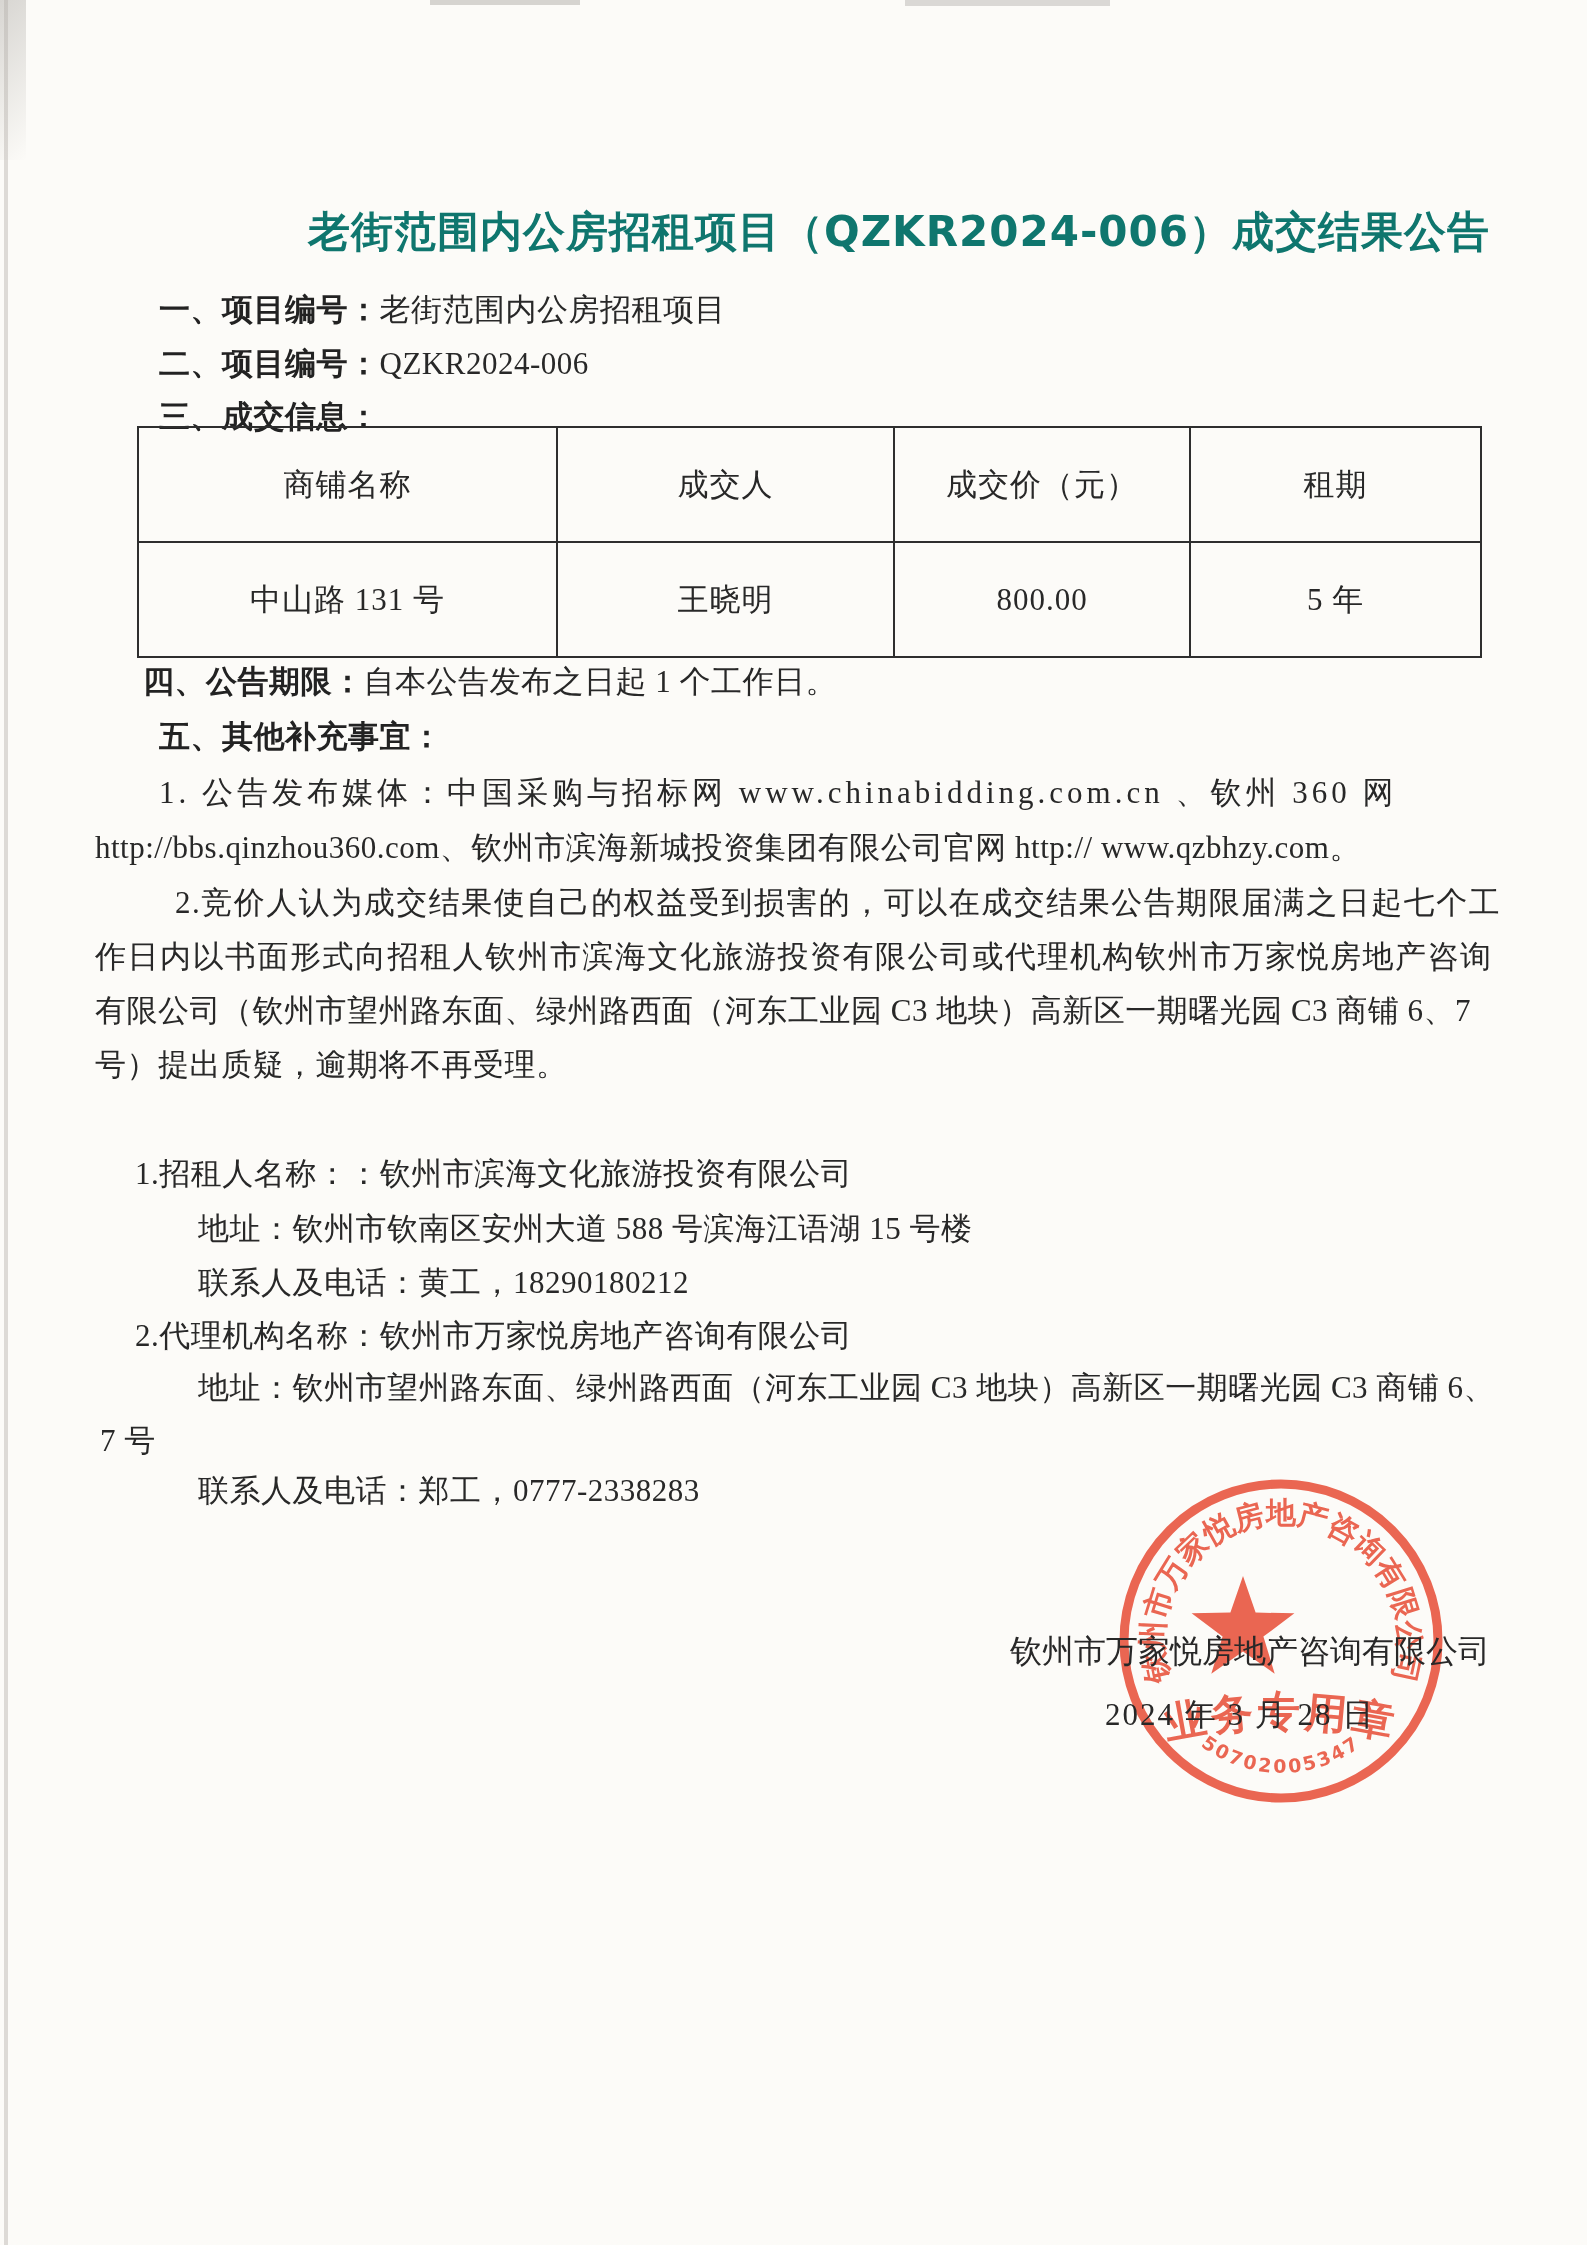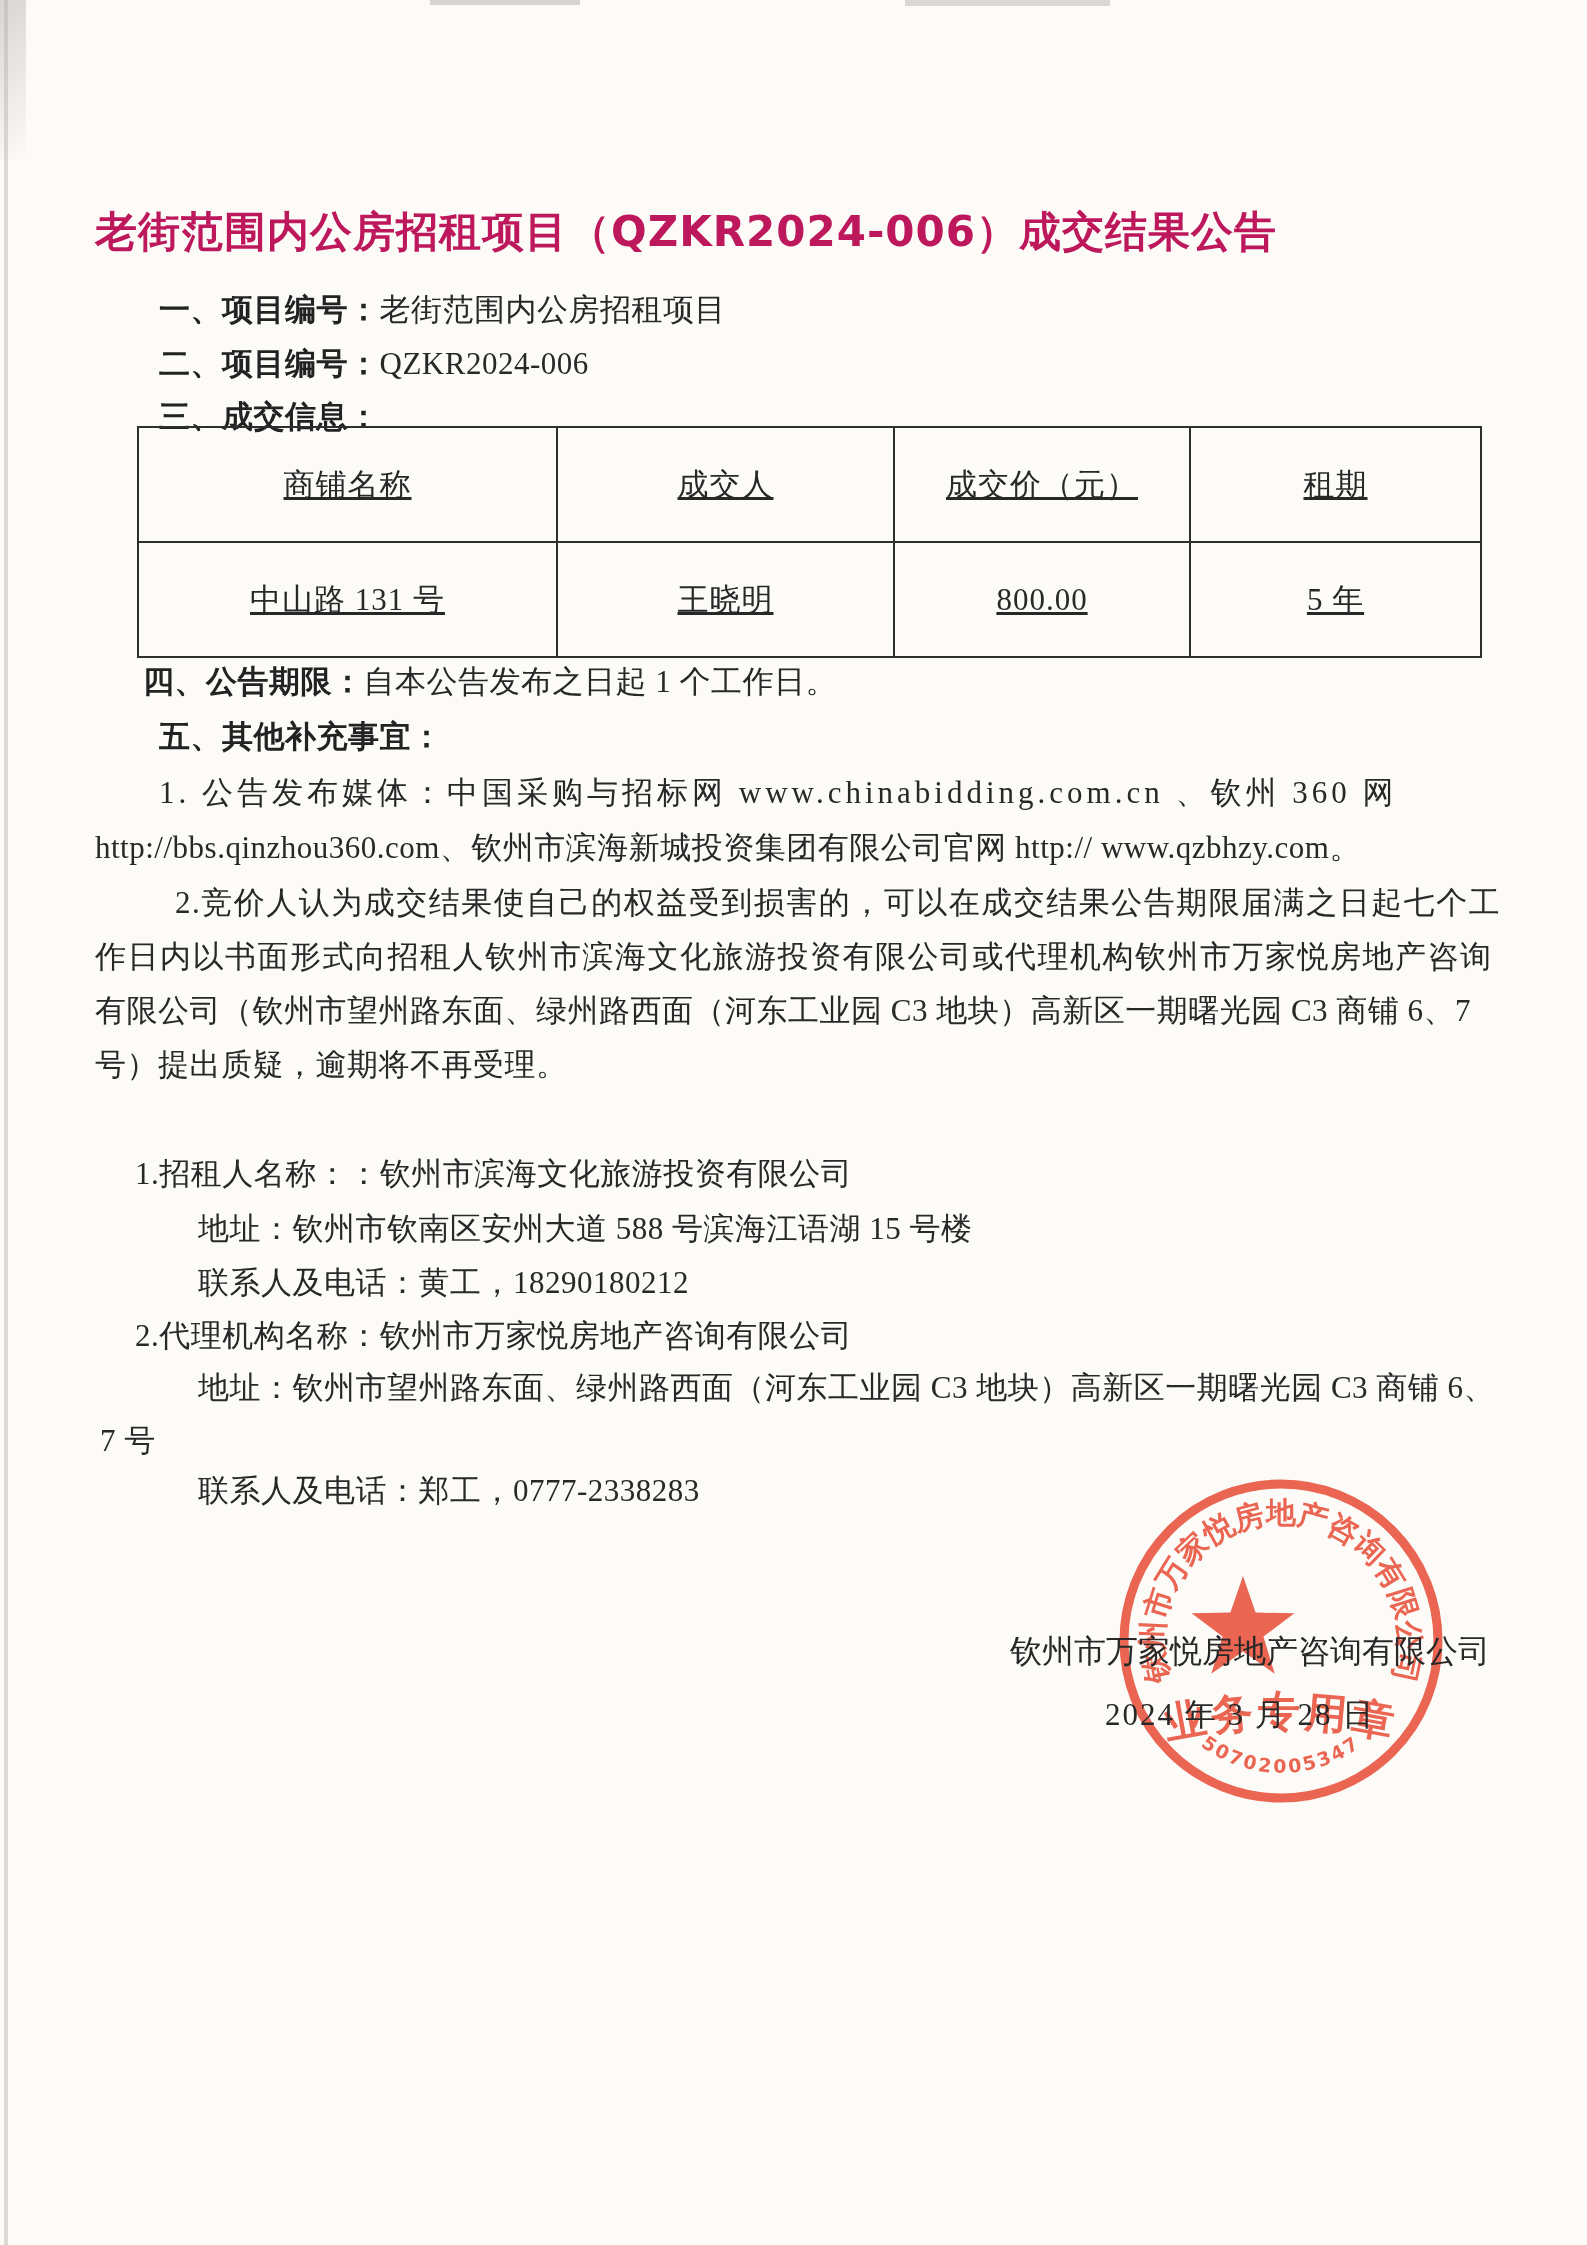--- a/index.html
+++ b/index.html
@@ -16,47 +16,46 @@
     position:absolute;
     font-size:31px;
     line-height:1.15;
     white-space:nowrap;
     letter-spacing:0.5px;
     z-index:1;
   }
   .doc-title{
     position:absolute;
     left:95px;width:1395px;top:176px;
-    text-align:left;
+    text-align:right;
     font-family:"DejaVu Sans","Liberation Sans",sans-serif;
     font-weight:700;
     font-size:42px;
     letter-spacing:1px;
-    color:#be185d;
+    color:#0f766e;
     z-index:1;
   }
   .lab{
     font-family:"DejaVu Sans","Liberation Sans",sans-serif;
     font-weight:700;
     color:#222;
   }
   .boldline{
     font-family:"DejaVu Sans","Liberation Sans",sans-serif;
     font-weight:700;
     color:#222;
   }
   .ls4{letter-spacing:4px;}
   .ls1{letter-spacing:1.5px;}
   .deal-table{
     position:absolute;
     left:137px;top:426px;
     border-collapse:collapse;
     table-layout:fixed;
     z-index:1;
-    text-decoration:underline;
   }
   .deal-table td{
     border:2px solid #2e2e2e;
     text-align:center;
     vertical-align:middle;
     font-size:31px;
     letter-spacing:1px;
     height:113px;
     padding:0;
   }

